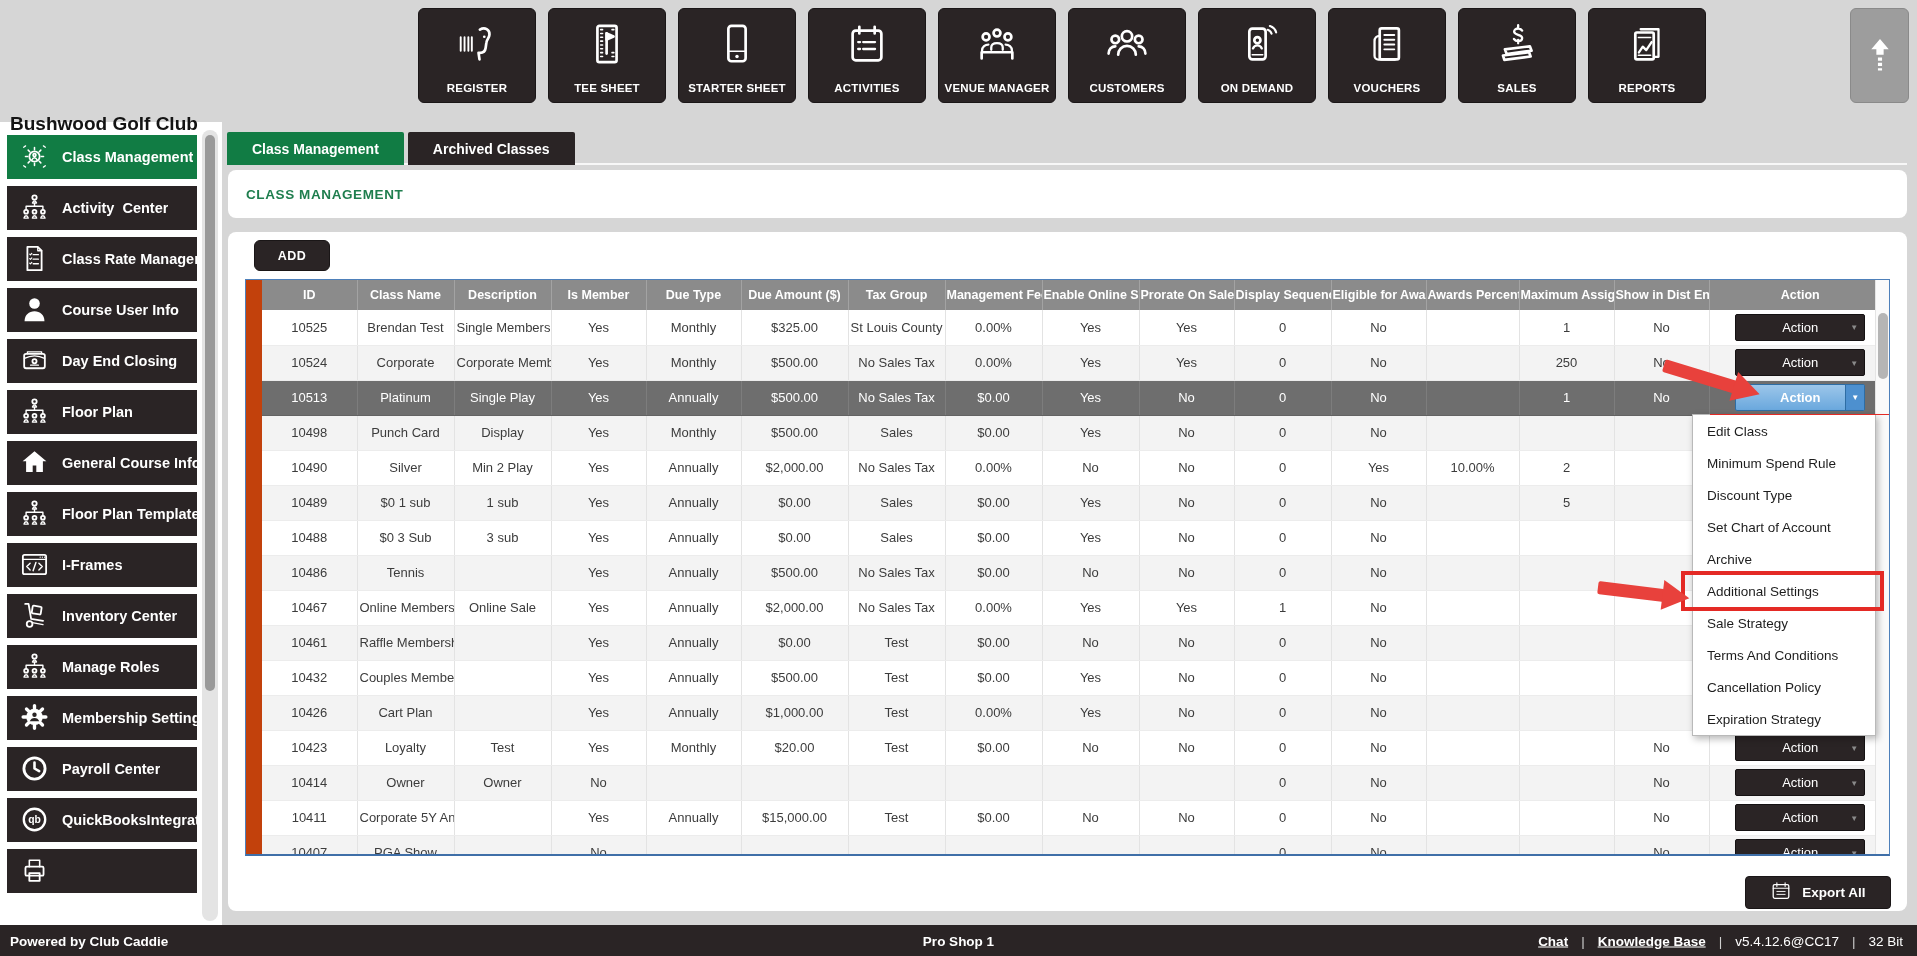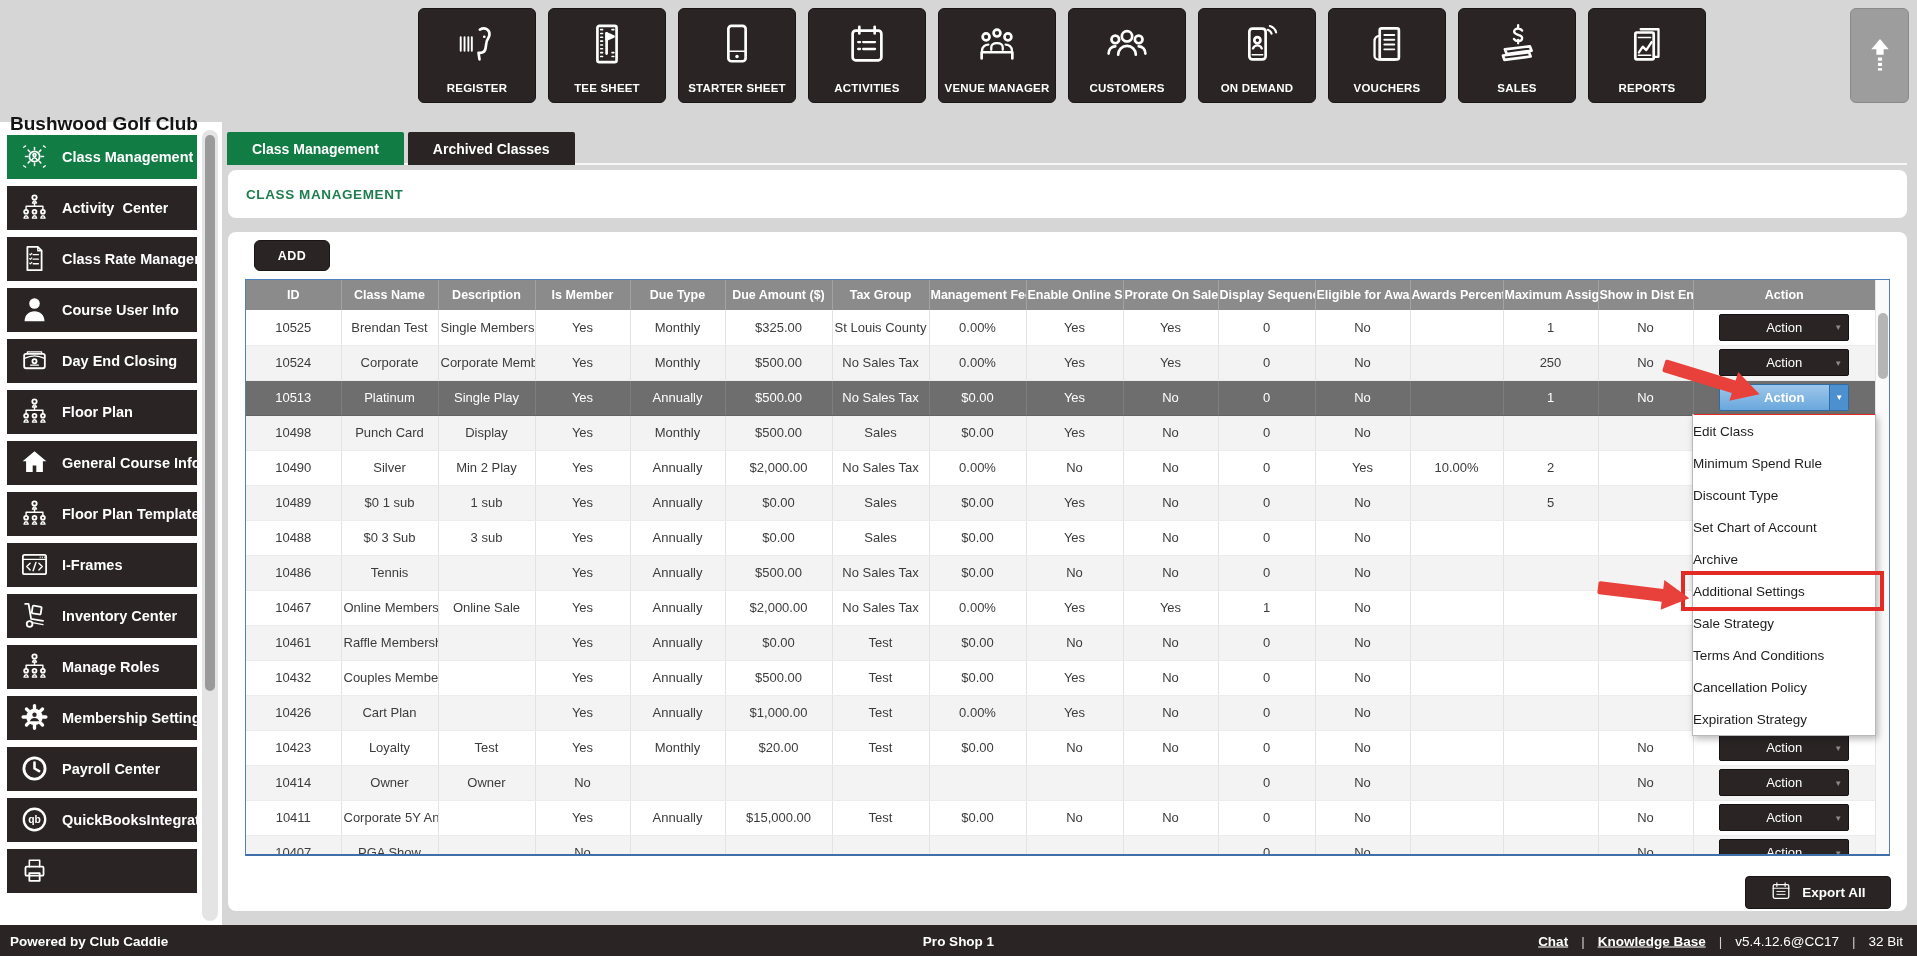--- a/index.html
+++ b/index.html
@@ -44,21 +44,21 @@
       display:flex; align-items:center; padding-left:18px; }
   #page-title { color:#1f7e4e; font-size:13.5px; font-weight:bold; letter-spacing:.6px; }
 
   #panel2 { position:absolute; left:228px; top:232px; width:1679px; height:679px; background:#fff; border-radius:8px; }
   #add-btn { position:absolute; left:26px; top:8px; width:76px; height:31px; background:#2a2425; color:#fff;
       border:1px solid #1a1617; border-radius:6px; font-size:12.5px; font-weight:bold; letter-spacing:.5px;
       cursor:pointer; font-family:inherit; }
 
   
   #table-wrap { position:absolute; left:17px; top:47px; width:1645px; height:577px; border:1px solid #4e80ba;
-      border-bottom:2px solid #3f6fa8; overflow:hidden; background:#c2410c; }
+      border-bottom:2px solid #3f6fa8; overflow:hidden; background:#c2410c;padding-left:16px; }
   #grid { border-collapse:collapse; table-layout:fixed; width:1629px; }
   #grid th { height:30px; background:#8b8b8b; color:#fff; font-size:12.5px; font-weight:600; text-align:center;
       border-right:1px solid #a3a3a3; overflow:hidden; white-space:nowrap; padding:0 1px; }
   #grid th:last-child { border-right:none; }
   #grid td { height:35px; font-size:13px; color:#3c3c3c; text-align:center; border-right:1px solid #e3e3e3;
       border-bottom:1px solid #ececec; overflow:hidden; white-space:nowrap; padding:0 2px; background:#fff; }
   #grid td:last-child { border-right:none; }
   #grid tr.even td { background:#f3f3f3; }
   #grid tr.selected td { background:#6e6e6e; color:#fff; border-right-color:#7d7d7d; border-bottom-color:#636363; }
 
@@ -75,21 +75,21 @@
   #table-scroll-thumb { position:absolute; left:2px; top:33px; width:10px; height:66px; background:#b5b5b5; border-radius:5px; cursor:grab; }
 
   #export-btn { position:absolute; left:1517px; top:644px; width:146px; height:33px; background:#2a2425; color:#fff;
       border:1px solid #1a1617; border-radius:4px; display:flex; align-items:center; justify-content:center; gap:10px;
       font-size:13.5px; font-weight:600; cursor:pointer; font-family:inherit; }
   #export-btn svg { width:22px; height:22px; }
 
   
   #dropdown { position:absolute; left:1692px; top:414px; width:184px; background:#fff; border:1px solid #b9b9b9;
       box-shadow:2px 3px 7px rgba(0,0,0,.28); z-index:30; }
-  .menu-item { height:32px; display:flex; align-items:center; font-size:13.5px; color:#1d1d1d;
+  .menu-item { height:32px; display:flex; align-items:center; padding-left:14px; font-size:13.5px; color:#1d1d1d;
       cursor:pointer; position:relative; background:#fff; white-space:nowrap; }
   .menu-item.highlighted::after { content:""; position:absolute; left:-12px; right:-9px; top:-4px; bottom:-4px;
       border:4px solid #e42a25; z-index:6; }
 
   
   .anno-arrow { position:absolute; z-index:40; pointer-events:none; }
   #arrow1 { left:1664px; top:350px; width:100px; height:30px; transform:rotate(17deg); transform-origin:left center; }
   #arrow2 { left:1598px; top:572px; width:92px; height:30px; transform:rotate(7deg); transform-origin:left center; }
   .arrow-body { position:absolute; left:0; top:9px; height:13px; background:#e8413c; border-radius:2px; }
   #arrow1 .arrow-body { width:75px; }

